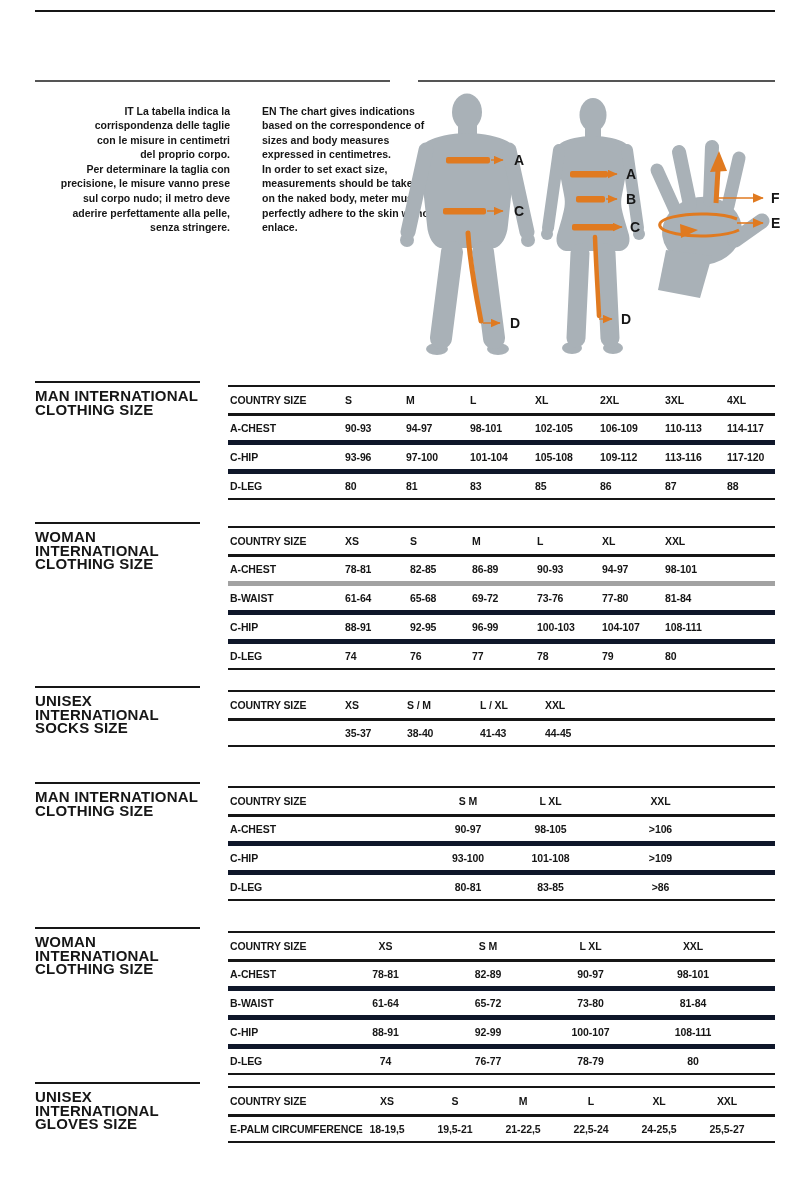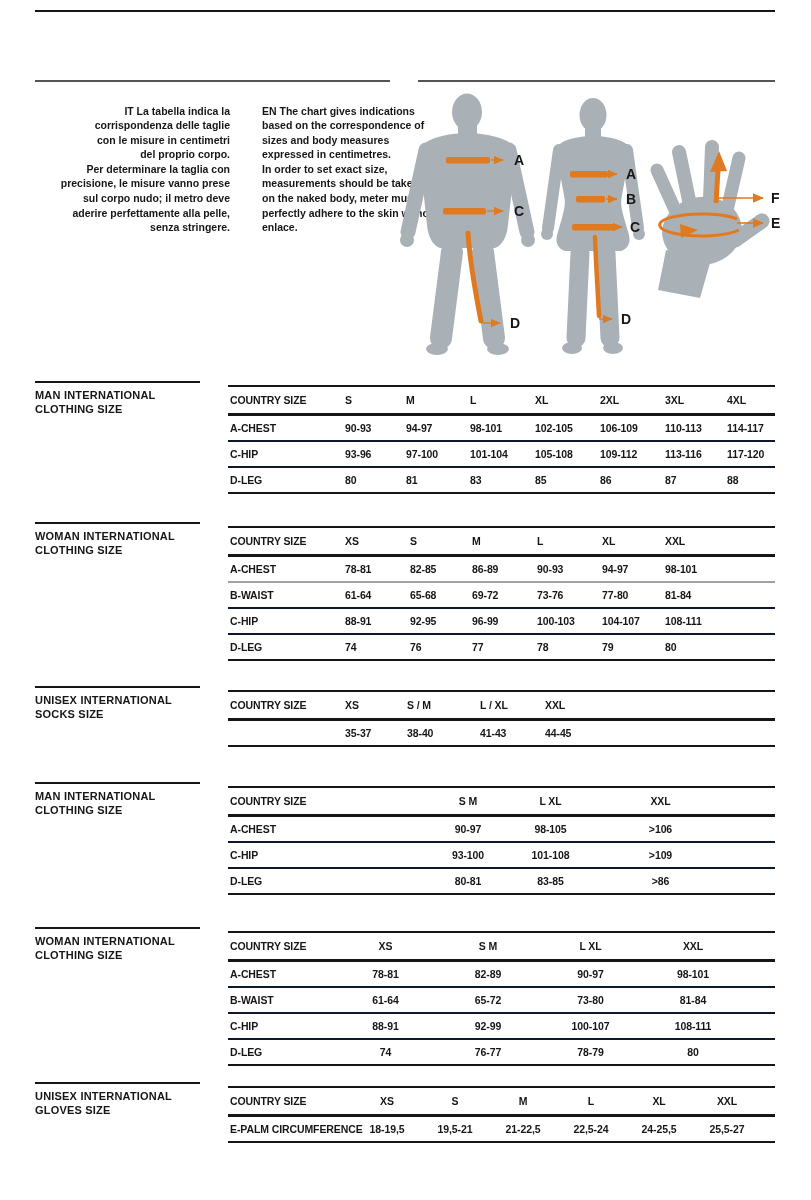--- a/index.html
+++ b/index.html
@@ -18,29 +18,29 @@
   .intro-en{left:230px;width:200px;margin-left:32px;}
 
   
   .fig{position:absolute;left:400px;top:75px;}
   .fig text{font-size:14px;font-weight:bold;fill:#161616;font-family:"Liberation Sans","DejaVu Sans",sans-serif;}
 
   
   .section{position:absolute;left:0;width:811px;}
   .sec-label{position:absolute;left:35px;top:0;width:178px;}
   .sec-rule{border-top:2px solid #161616;width:165px;margin-bottom:6px;}
-  .sec-title{font-size:11px;font-weight:bold;line-height:13.5px;white-space:pre-line;letter-spacing:.2px;}
+  .sec-title{font-size:15px;font-weight:bold;line-height:13.5px;white-space:pre-line;letter-spacing:.2px;}
   .tbl-wrap{position:absolute;left:228px;top:4px;width:547px;}
 
   table.size-table{border-collapse:collapse;table-layout:fixed;width:547px;
     font-size:10.5px;font-weight:bold;color:#161616;border-top:2px solid #161616;border-bottom:2px solid #161616;}
   .size-table th,.size-table td{text-align:left;vertical-align:middle;padding:0 0 0 2px;white-space:nowrap;letter-spacing:-0.1px;overflow:visible;}
   .size-table thead th{height:26px;}
   .size-table thead tr{border-bottom:3px solid #161616;}
-  .size-table tbody tr{border-bottom:2px solid #0f172a;}
+  .size-table tbody tr{border-bottom:5px solid #0f172a;}
   .size-table tbody tr:last-child{border-bottom:none;}
   .size-table tbody th,.size-table tbody td{height:24px;}
   table.center-cols th:not(:first-child),table.center-cols td:not(:first-child){text-align:center;padding:0;}
   table.gray-divider tbody tr:first-child{border-bottom-color:#a2a2a2;}
 </style>
 </head>
 <body>
 
 <div class="page">
 

